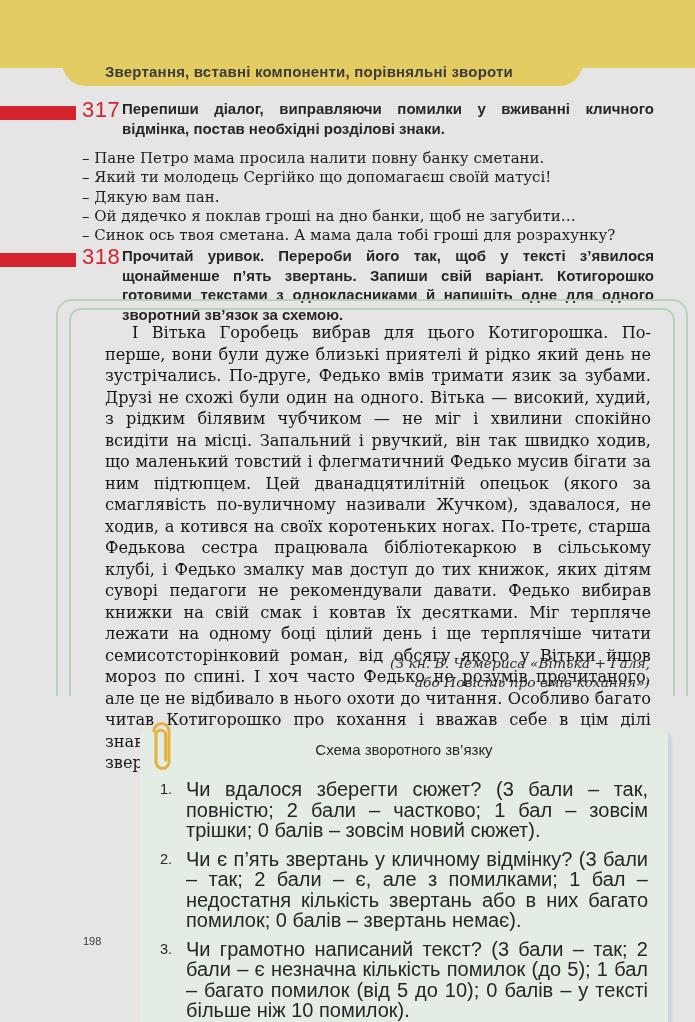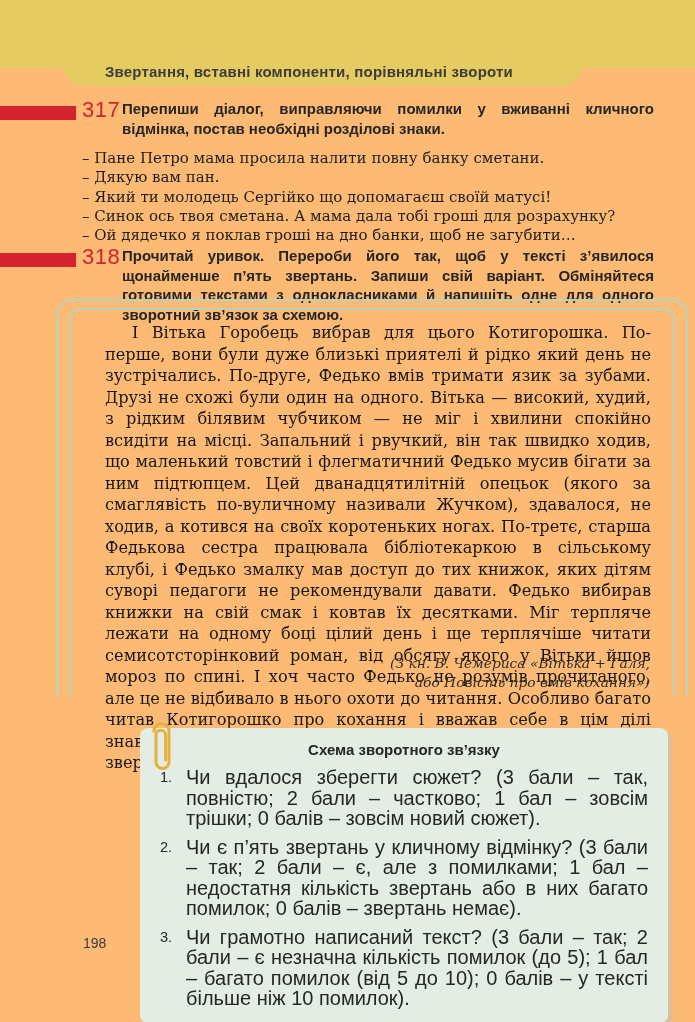--- a/index.html
+++ b/index.html
@@ -1,20 +1,20 @@
 <!DOCTYPE html>
 <html lang="uk"><head>
 <meta charset="utf-8">
 <style>
   * { margin:0; padding:0; box-sizing:border-box; }
   html,body { background:#fff; }
   .page {
     position:relative;
     width:695px; height:1022px;
-    background:#fdba74;
+    background:#e5e5e5;
     overflow:hidden;
     font-family:"Liberation Sans", sans-serif;
     color:#222;
   }
 
   
   .yellow-band {
     position:absolute; left:0; top:0;
     width:695px; height:68px;
     background:#e4cc62;
@@ -105,24 +105,24 @@
   .feedback-box {
     position:absolute; left:140px; top:728px;
     width:528px;
     background:#e3ede4;
     border-radius:8px;
     box-shadow:4px 4px 2px rgba(168,196,222,.45);
     padding:13px 20px 14px 20px;
   }
   .feedback-title {
     text-align:center;
-    font-weight:bold;
+    font-weight:normal;
     font-size:15px;
     color:#262626;
-    margin-bottom:9px;
+    margin-bottom:21px;
   }
   .feedback-item {
     display:flex;
     margin-bottom:8px;
   }
   .feedback-item:last-child { margin-bottom:0; }
   .fb-num {
     flex:0 0 26px;
     font-size:14.6px; line-height:20.5px;
     color:#262626;
@@ -134,21 +134,21 @@
     color:#262626;
   }
 
   .paperclip {
     position:absolute; left:144px; top:714px;
     width:34px; height:64px;
   }
 
   .page-number {
     position:absolute; left:83px; top:935px;
-    font-size:14px;
+    font-size:11px;
     color:#3a3a3a;
   }
 </style>
 </head>
 <body>
 
 <div class="page">
 
   <div class="yellow-band"></div>
   <div class="yellow-tab">
@@ -156,30 +156,30 @@
   </div>
 
   <div class="ex-row" style="top:99px; height:46px;">
     <div class="ex-bar"></div>
     <div class="ex-num">317</div>
     <div class="ex-text">Перепиши діалог, виправляючи помилки у вживанні кличного відмінка, постав необхідні розділові знаки.</div>
   </div>
 
   <div class="dialogue">
     <div>– Пане Петро мама просила налити повну банку сметани.</div>
+    <div>– Який ти молодець Сергійко що допомагаєш своїй матусі!</div>
     <div>– Дякую вам пан.</div>
-    <div>– Який ти молодець Сергійко що допомагаєш своїй матусі!</div>
+    <div>– Ой дядечко я поклав гроші на дно банки, щоб не загубити…</div>
     <div>– Синок ось твоя сметана. А мама дала тобі гроші для розрахунку?</div>
-    <div>– Ой дядечко я поклав гроші на дно банки, щоб не загубити…</div>
   </div>
 
   <div class="ex-row" style="top:246px; height:66px;padding-left:16px;">
     <div class="ex-bar"></div>
     <div class="ex-num">318</div>
-    <div class="ex-text">Прочитай уривок. Перероби його так, щоб у тексті з’явилося щонайменше п’ять звертань. Запиши свій варіант. Обміняйтеся готовими текстами з однокласниками й напишіть одне для одного зворотний зв’язок за схемою.</div>
+    <div class="ex-text">Прочитай уривок. Перероби його так, щоб у тексті з’явилося щонайменше п’ять звертань. Запиши свій варіант. Котигорошко готовими текстами з однокласниками й напишіть одне для одного зворотний зв’язок за схемою.</div>
   </div>
 
   <div class="bracket-outer">
     <div class="bracket-inner"></div>
   </div>
 
   <div class="excerpt">І Вітька Горобець вибрав для цього Котигорошка. По-перше, вони були дуже близькі приятелі й рідко який день не зустрічались. По-друге, Федько вмів тримати язик за зубами. Друзі не схожі були один на одного. Вітька — високий, худий, з рідким білявим чубчиком — не міг і хвилини спокійно всидіти на місці. Запальний і рвучкий, він так швидко ходив, що маленький товстий і флегматичний Федько мусив бігати за ним підтюпцем. Цей дванадцятилітній опецьок (якого за смаглявість по-вуличному називали Жучком), здавалося, не ходив, а котився на своїх коротеньких ногах. По-третє, старша Федькова сестра працювала бібліотекаркою в сільському клубі, і Федько змалку мав доступ до тих книжок, яких дітям суворі педагоги не рекомендували давати. Федько вибирав книжки на свій смак і ковтав їх десятками. Міг терпляче лежати на одному боці цілий день і ще терплячіше читати семисотсторінковий роман, від обсягу якого у Вітьки йшов мороз по спині. І хоч часто Федько не розумів прочитаного, але це не відбивало в нього охоти до читання. Особливо багато читав Котигорошко про кохання і вважав себе в цім ділі знавцем-теоретиком. Отож до нього за порадою і надумав звернутися Вітька.</div>
 
   <div class="citation">
     <div>(З кн. В. Чемериса «Вітька + Галя,</div>

